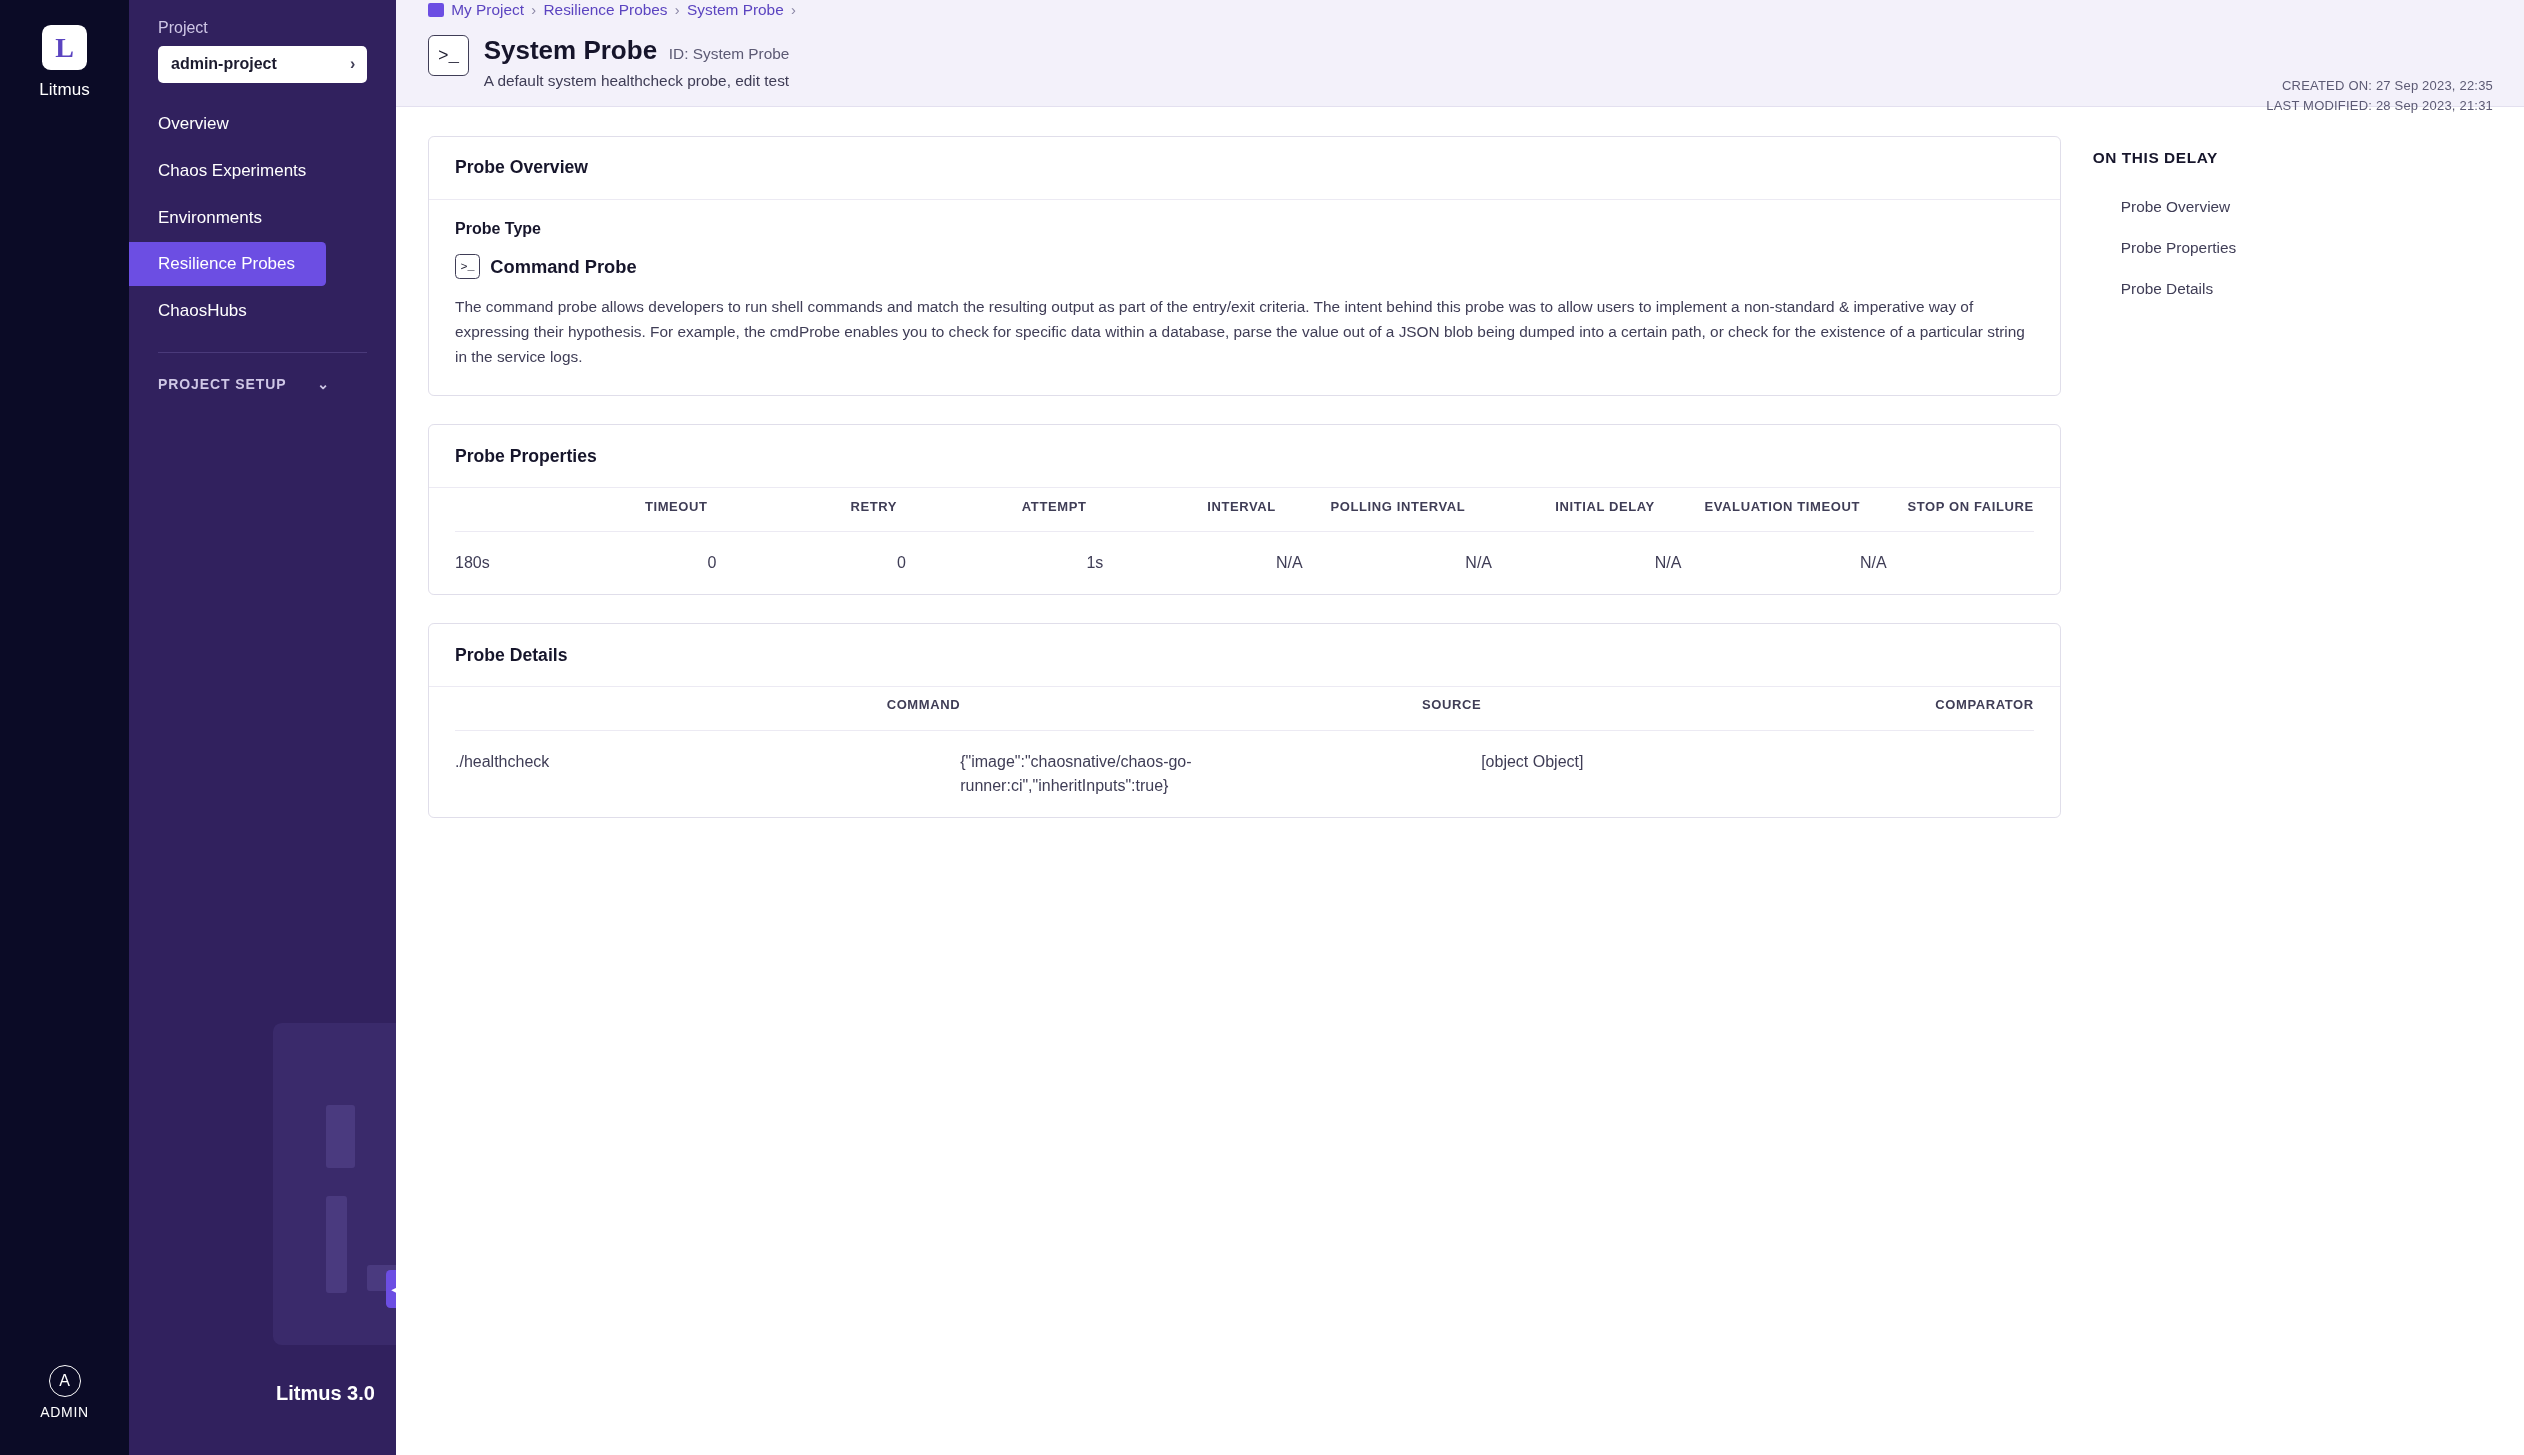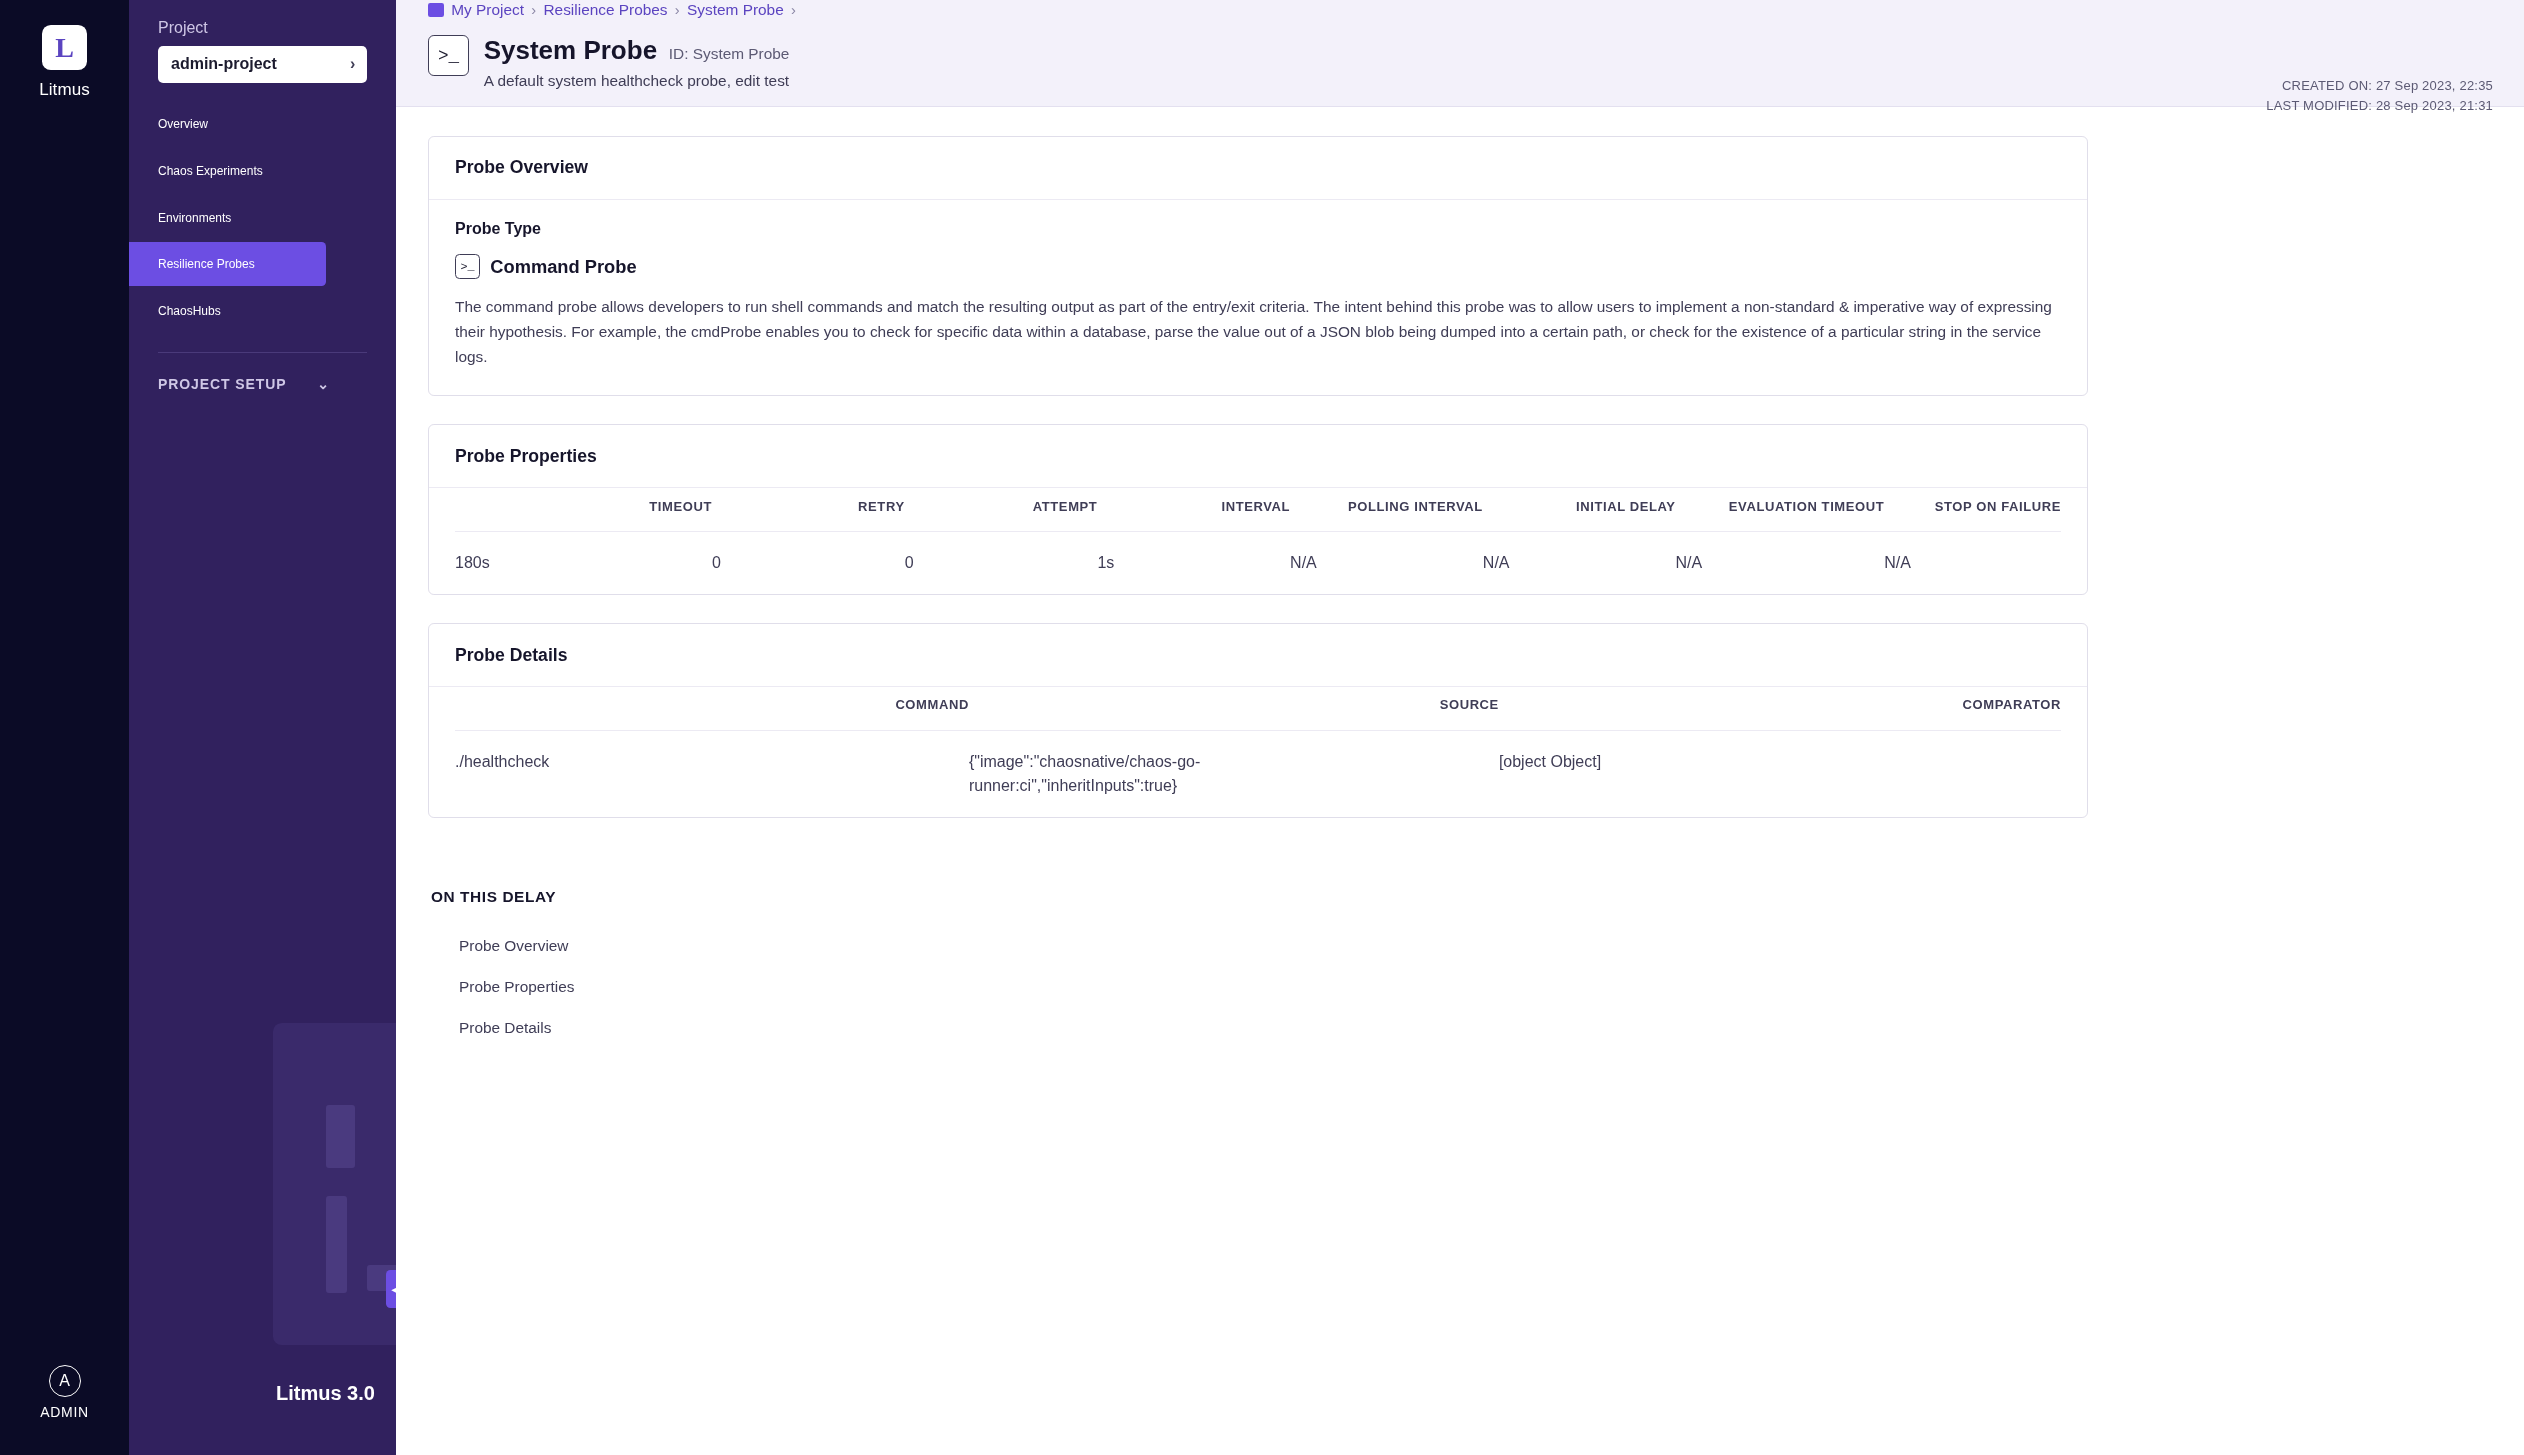--- a/index.html
+++ b/index.html
@@ -59,21 +59,21 @@
     border-radius: 5.1px;
     height: 37px;
     display: flex; align-items: center; justify-content: space-between;
     padding: 0 11.7px 0 13px;
     color: #1c1b2e; font-size: 16px; font-weight: bold;
   }
   .chev { color: #3f3d56; font-size: 16px; }
   .nav-item {
     height: 44px; display: flex; align-items: center;
     padding-left: 29px;
-    color: #ffffff; font-size: 12px;
+    color: #ffffff; font-size: 17px;
     margin: 0 0 2.9px 0;
   }
   .nav-item.active {
     background: #6c4ee3;
     border-radius: 0 4.4px 4.4px 0;
     margin-right: 70px;
     font-weight: normal;
   }
   .nav-sep {
     height: 0.7px; background: #4a3a7a;
@@ -138,21 +138,21 @@
   .tabs {
     display: flex; gap: 0; border-bottom: 0.7px solid #e0deea;
     padding: 0 32px; background: #ffffff;
   }
   .tab {
     padding: 20.5px 16px 16px 16px; font-size: 17px; color: #3f3d56;
   }
   .tab.active { color: #16152b; font-weight: bold; border-bottom: 2.9px solid #5b44c0; }
 
   .content {
-    display: flex; gap: 29px; padding: 29px 32px 0 32px; flex-direction: column;
+    display: flex; gap: 29px; padding: 29px 32px 0 32px;
   }
   .col-main { width: 1660px; }
   .card {
     border: 0.7px solid #e0deea; border-radius: 5.9px; background: #ffffff;
     margin-bottom: 28px;
   }
   .card-head {
     padding: 20.5px 26px; font-size: 17.6px; font-weight: bold; color: #16152b;
     border-bottom: 0.7px solid #eceaf3;
   }

